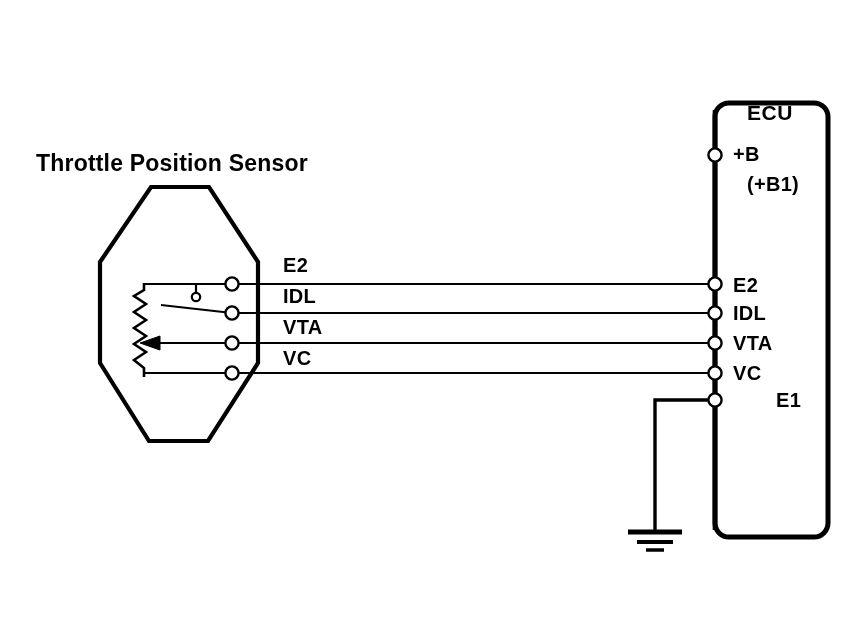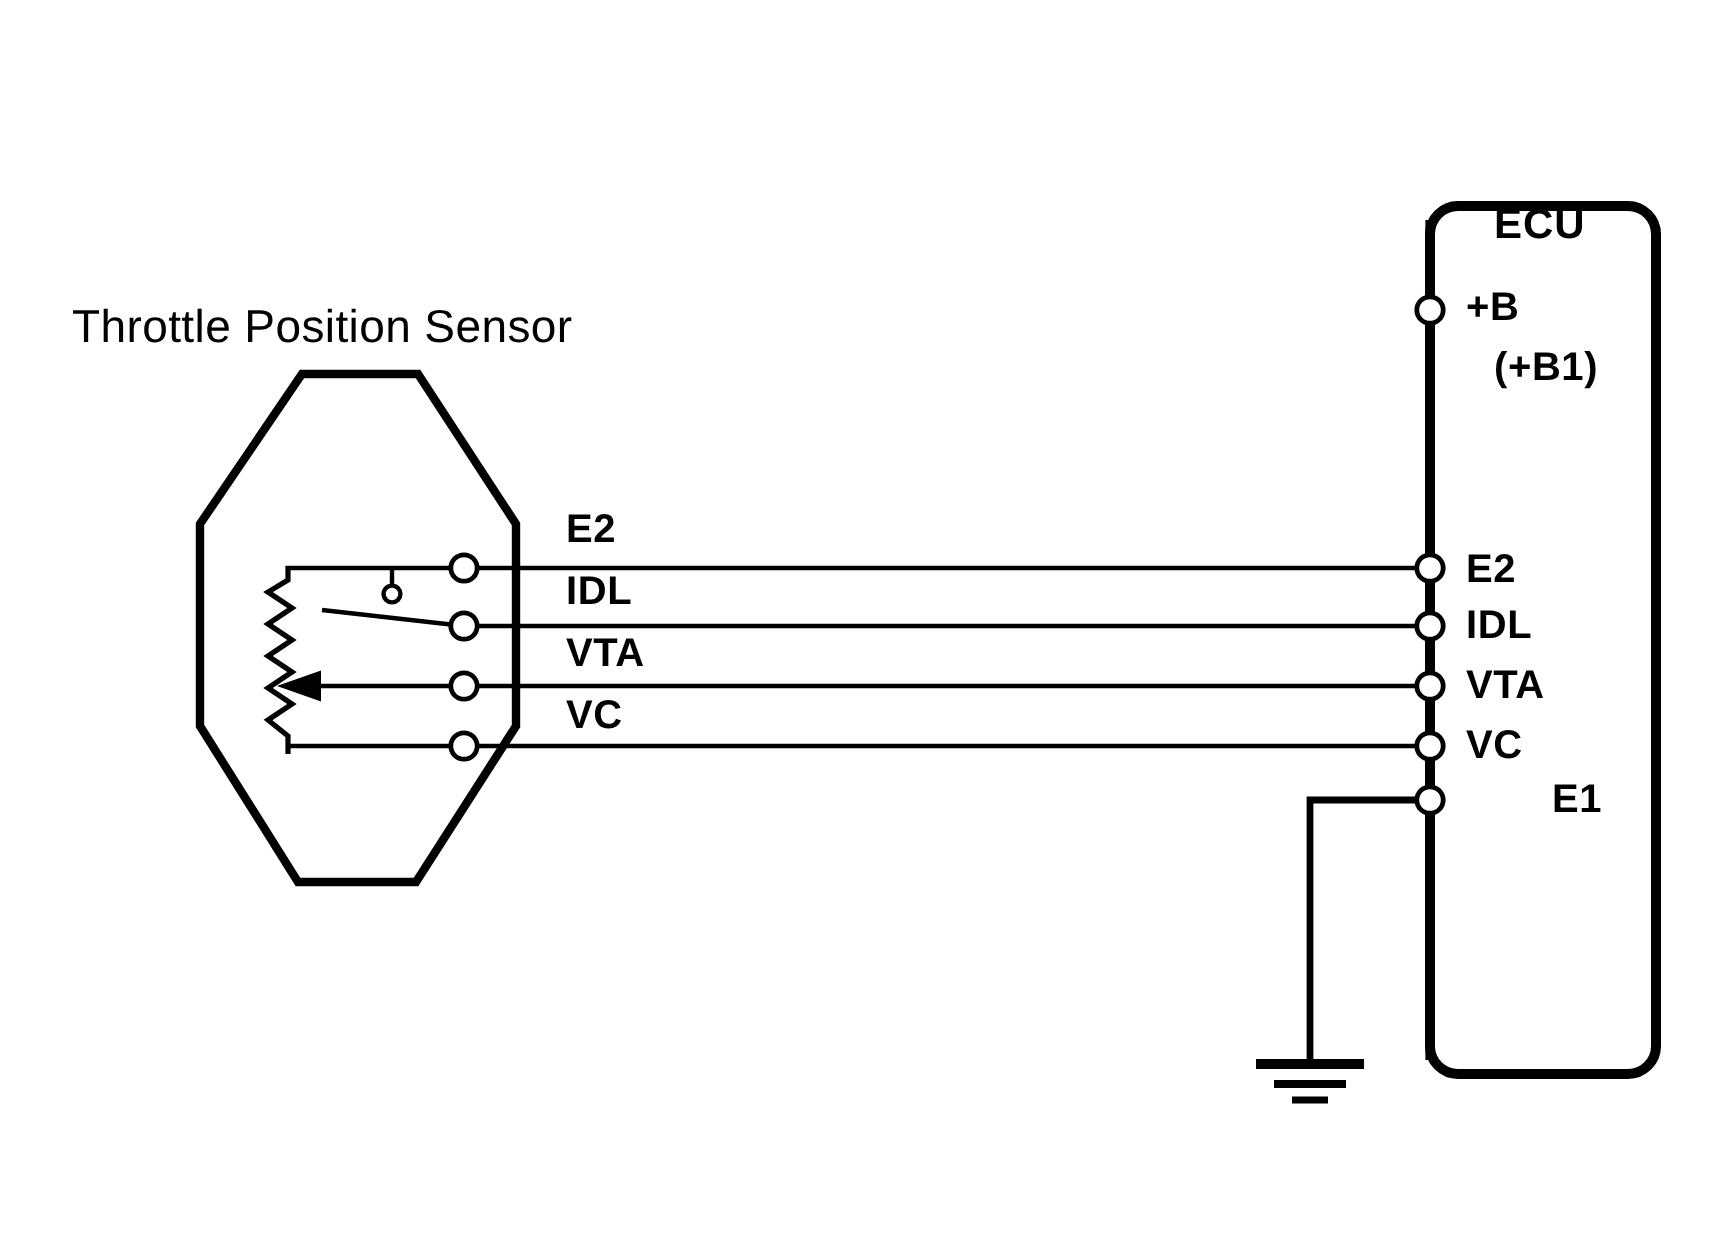--- a/index.html
+++ b/index.html
@@ -84,21 +84,21 @@
   .lbl {
     position: absolute;
     font-family: "Liberation Sans", sans-serif;
     color: #000000;
     white-space: nowrap;
     line-height: 1;
     user-select: none;
   }
   .lbl-title {
     font-size: 23px;
-    font-weight: 400;
+    font-weight: 700;
     letter-spacing: 0.2px;
   }
   .lbl-ecu {
     font-size: 21px;
     font-weight: 700;
     letter-spacing: 0.5px;
   }
   .lbl-term {
     font-size: 20px;
     font-weight: 700;

